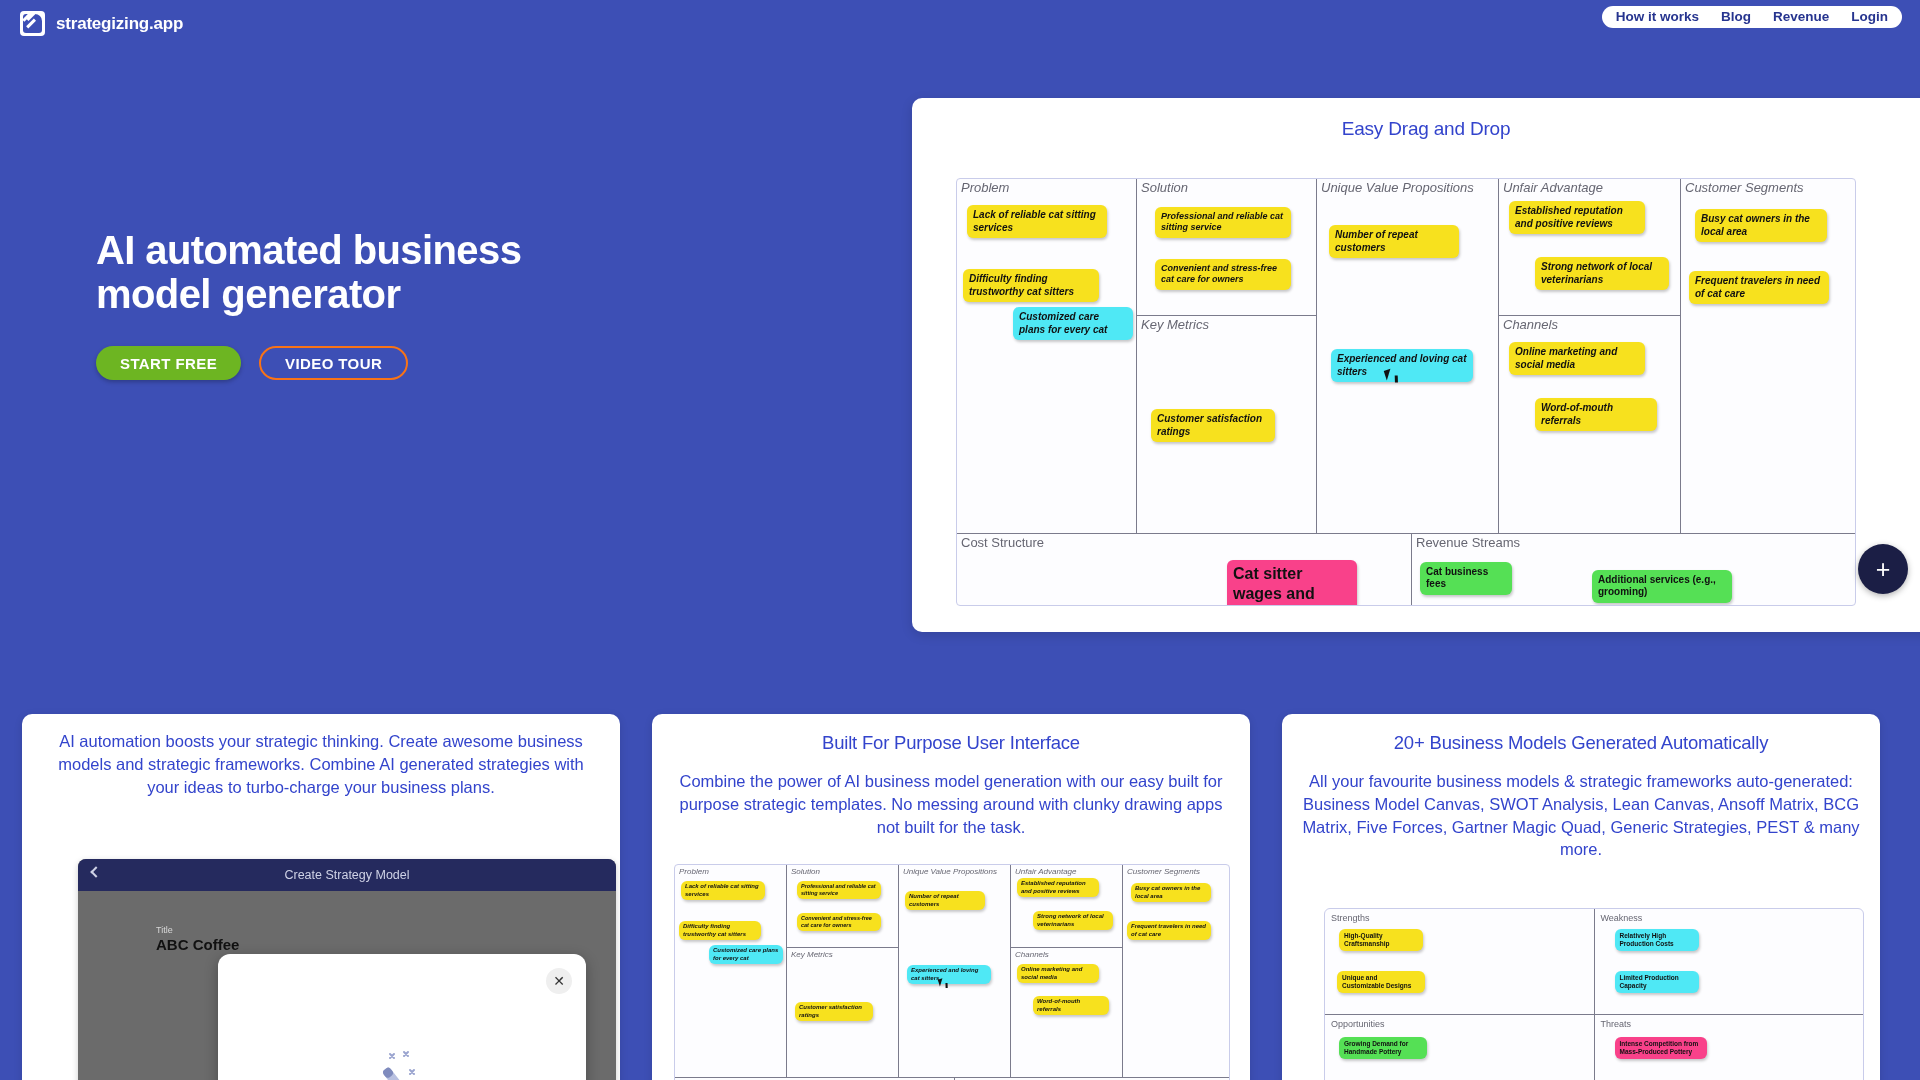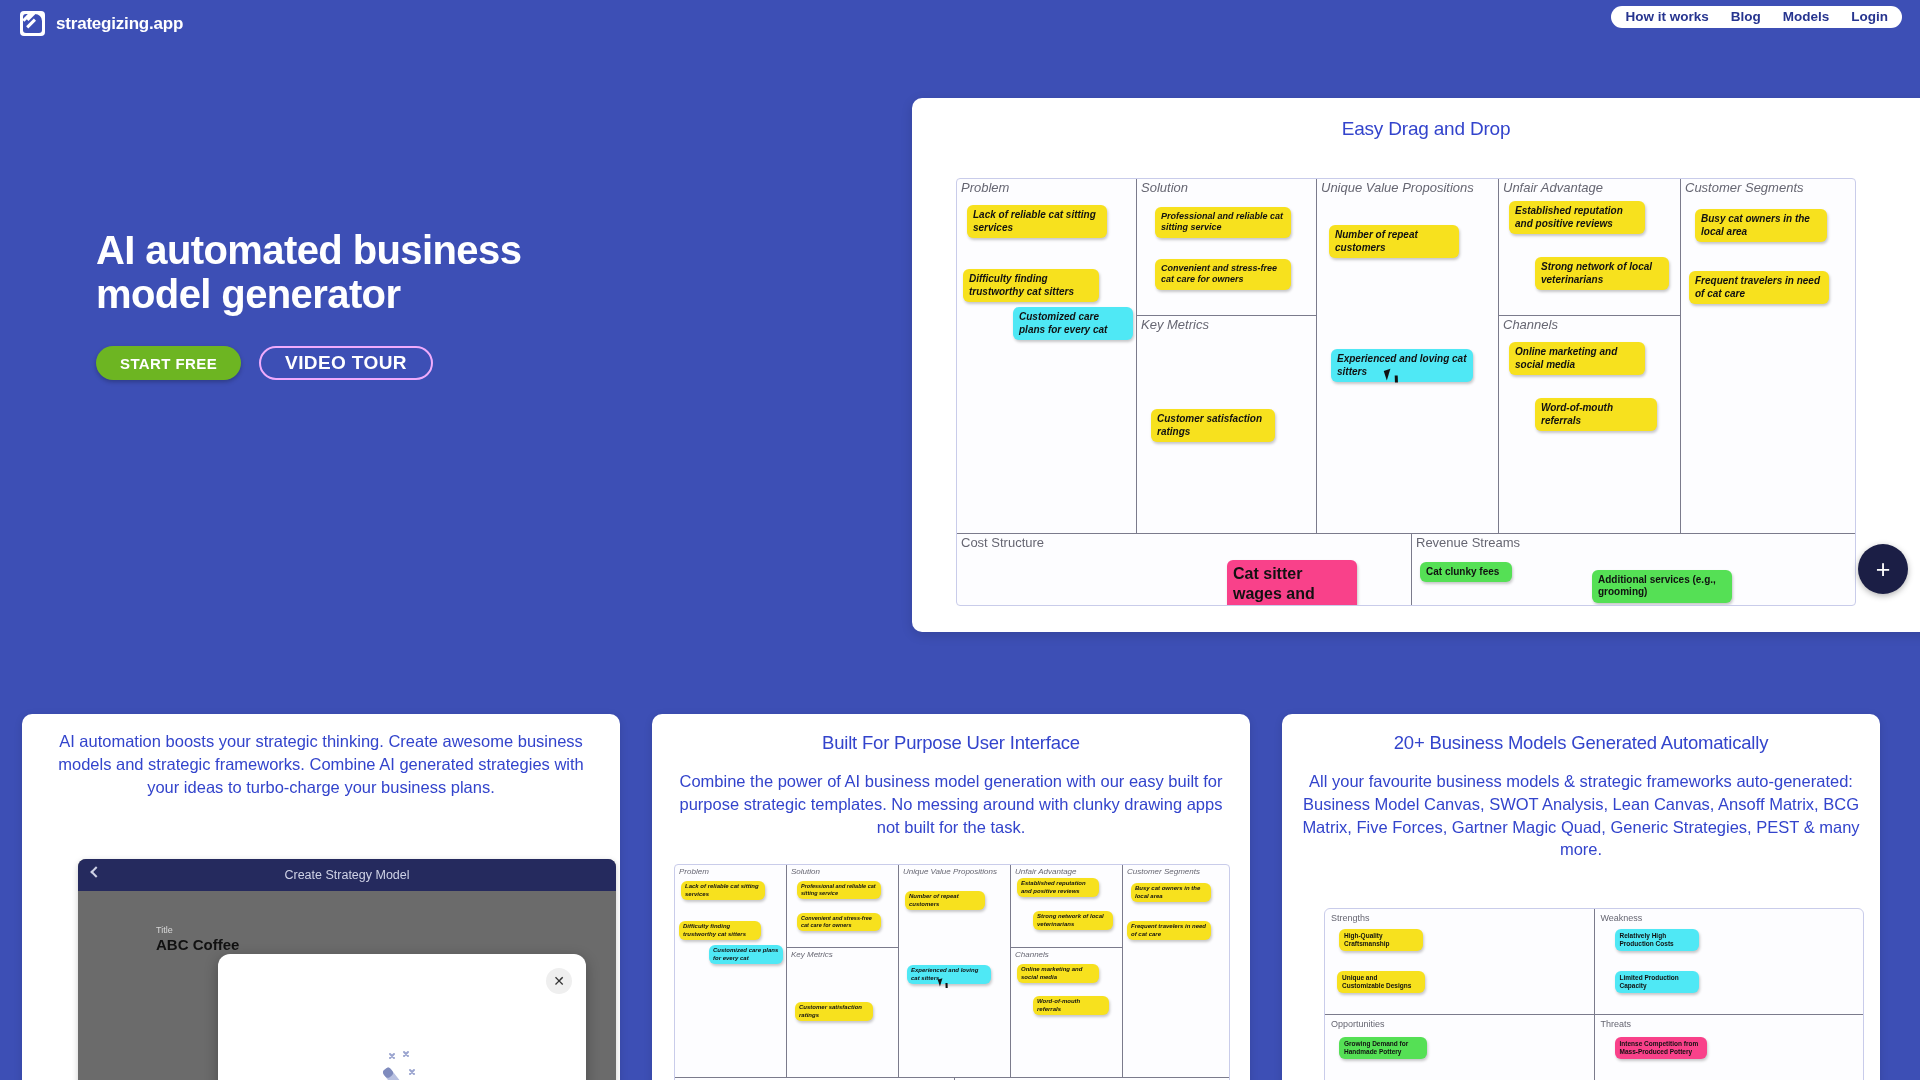--- a/index.html
+++ b/index.html
@@ -59,23 +59,23 @@
   }
   .hero-btns { margin-top: 30px; display: flex; gap: 18px; align-items: center; }
   .btn-start {
     background: #6db522; color: #ffffff; border: none;
     border-radius: 22px; height: 34px; padding: 0 24px;
     font-size: 15px; font-weight: bold; letter-spacing: 0.4px;
     font-family: inherit; cursor: pointer;
     box-shadow: 0 2px 4px rgba(0,0,0,.25);
   }
   .btn-tour {
-    background: transparent; color: #ffffff; border: 2px solid #f0abfc;
+    background: transparent; color: #ffffff; border: 2px solid #f97316;
     border-radius: 22px; height: 34px; padding: 0 24px;
-    font-size: 19px; font-weight: bold; letter-spacing: 0.4px;
+    font-size: 15px; font-weight: bold; letter-spacing: 0.4px;
     font-family: inherit; cursor: pointer;
   }
 
   
   .hero-card {
     position: absolute; left: 912px; top: 98px;
     width: 1028px; height: 534px;
     background: #ffffff; border-radius: 10px;
     box-shadow: 0 3px 12px rgba(0,0,0,.14);
   }
@@ -202,21 +202,21 @@
 <body>
 
 <div class="header">
   <div class="brand">
     <div class="brand-logo"></div>
     <span class="brand-name">strategizing.app</span>
   </div>
   <div class="nav">
     <a href="#">How it works</a>
     <a href="#">Blog</a>
-    <a href="#">Models</a>
+    <a href="#">Revenue</a>
     <a href="#">Login</a>
   </div>
 </div>
 
 <div class="hero-copy">
   <h1 class="hero-title">
     <span>AI automated business</span><br>
     <span>model generator</span>
   </h1>
   <div class="hero-btns">
@@ -278,21 +278,21 @@
     </div>
 
     <div class="row-bot" style="flex:1 1 auto;">
       <div class="cell" style="width:455px;">
         <div class="cell-label" style="font-size:13px;">Cost Structure</div>
         <div class="note n-pink" style="left:270px; top:26px; width:130px; font-size:16px;">Cat sitter wages and benefits</div>
 
       </div>
       <div class="cell" style="flex:1 1 auto;">
         <div class="cell-label" style="font-size:13px;">Revenue Streams</div>
-        <div class="note n-green" style="left:8px; top:28px; width:92px; font-size:10px;">Cat clunky fees</div>
+        <div class="note n-green" style="left:8px; top:28px; width:92px; font-size:10px;">Cat business fees</div>
         <div class="note n-green" style="left:180px; top:36px; width:140px; font-size:10px;">Additional services (e.g., grooming)</div>
       </div>
     </div>
   </div>
 
   <div class="fab" style="right:32px; bottom:38px; width:50px; height:50px; font-size:25px;">+</div>
 </div>
 
 <div class="feature f1">
   <div class="feature-body">AI automation boosts your strategic thinking. Create awesome business models and strategic frameworks. Combine AI generated strategies with your ideas to turbo-charge your business plans.</div>

